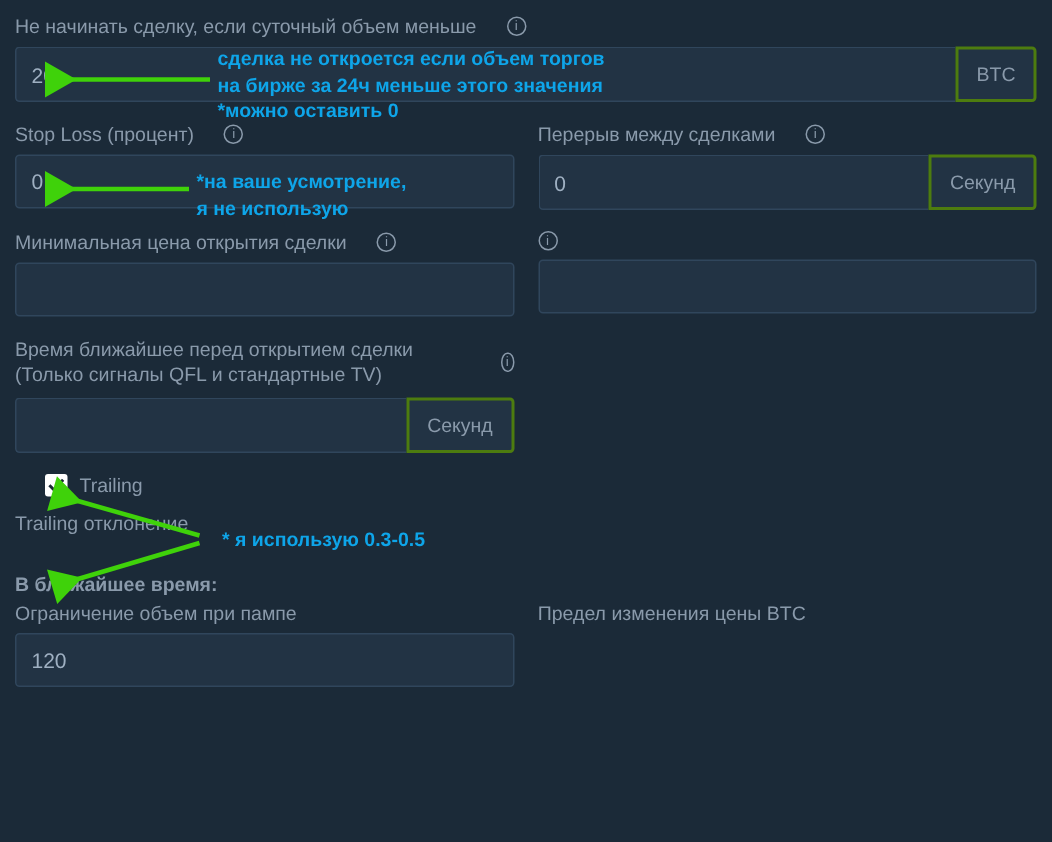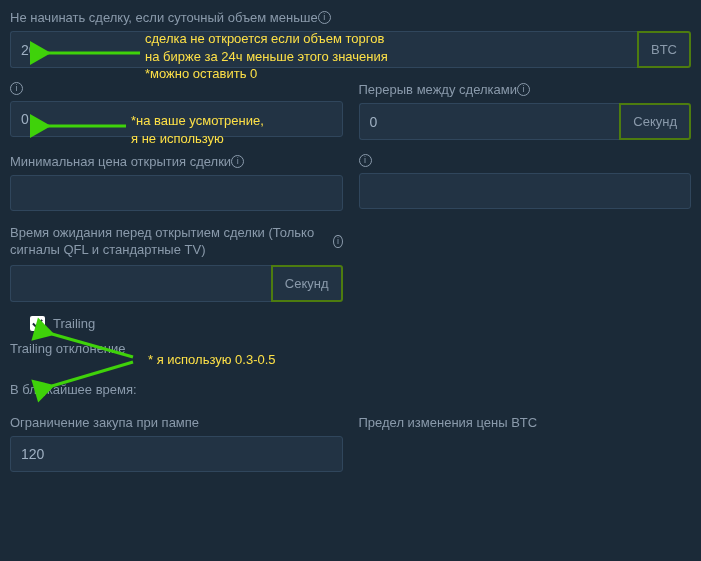--- a/index.html
+++ b/index.html
@@ -15,21 +15,21 @@
     overflow: hidden;
   }
   .row { display: flex; gap: 16px; margin-bottom: 14px; }
   .col { flex: 1; display: flex; flex-direction: column; gap: 6px; position: relative; }
   .full { width: 100%; }
   .label {
     color: #8a9aab;
     font-size: 13px;
     display: flex;
     align-items: center;
-    gap: 0;
+    gap: 20px;
   }
   .info-icon {
     display: inline-flex;
     width: 13px; height: 13px;
     border: 1px solid #8a9aab;
     border-radius: 50%;
     align-items: center;
     justify-content: center;
     font-size: 9px;
     line-height: 1;
@@ -81,27 +81,28 @@
     border-radius: 2px;
     display: inline-flex;
     align-items: center;
     justify-content: center;
   }
   .checkbox svg { width: 11px; height: 11px; }
   .section-title {
     color: #8a9aab;
     font-size: 13px;
     margin-top: 26px;
-    margin-bottom: 18px;
+    margin-bottom: 4px;
+    font-weight: bold;
   }
   
   .ann {
     position: absolute;
-    color: #fde047;
-    font-weight: 400;
+    color: #0ea5e9;
+    font-weight: 700;
     font-size: 13px;
     line-height: 1.35;
     pointer-events: none;
     white-space: nowrap;
   }
   svg.arrows {
     position: absolute;
     top: 0; left: 0;
     width: 701px; height: 561px;
     pointer-events: none;
@@ -119,20 +120,21 @@
     <div class="input-wrap">
       <input class="field with-unit" value="20" style="">
       <div class="unit">BTC</div>
     </div>
   </div>
 </div>
 
 <div class="row">
   <div class="col">
     <div class="label">
+      <span>Stop Loss (процент)</span>
       <span class="info-icon">i</span>
     </div>
     <div class="input-wrap">
       <input class="field" value="0" style="">
     </div>
   </div>
   <div class="col">
     <div class="label">
       <span>Перерыв между сделками</span>
       <span class="info-icon">i</span>
@@ -160,21 +162,21 @@
     </div>
     <div class="input-wrap">
       <input class="field" value="" style="">
     </div>
   </div>
 </div>
 
 <div class="row">
   <div class="col" style="flex:0 0 calc(50% - 8px);">
     <div class="label" style="white-space:normal; line-height:1.3;">
-      <span>Время ожидания перед открытием сделки (Только сигналы QFL и стандартные TV)</span>
+      <span>Время ближайшее перед открытием сделки (Только сигналы QFL и стандартные TV)</span>
       <span class="info-icon">i</span>
     </div>
     <div class="input-wrap">
       <input class="field with-unit" value="" style="">
       <div class="unit">Секунд</div>
     </div>
   </div>
 </div>
 
 <div class="checkbox-row">
@@ -192,21 +194,21 @@
       <span>Trailing отклонение</span>
     </div>
   </div>
 </div>
 
 <div class="section-title">В ближайшее время:</div>
 
 <div class="row">
   <div class="col">
     <div class="label">
-      <span>Ограничение закупа при пампе</span>
+      <span>Ограничение объем при пампе</span>
     </div>
     <div class="input-wrap">
       <input class="field" value="120" style="">
     </div>
   </div>
   <div class="col">
     <div class="label">
       <span>Предел изменения цены BTC</span>
     </div>
   </div>

